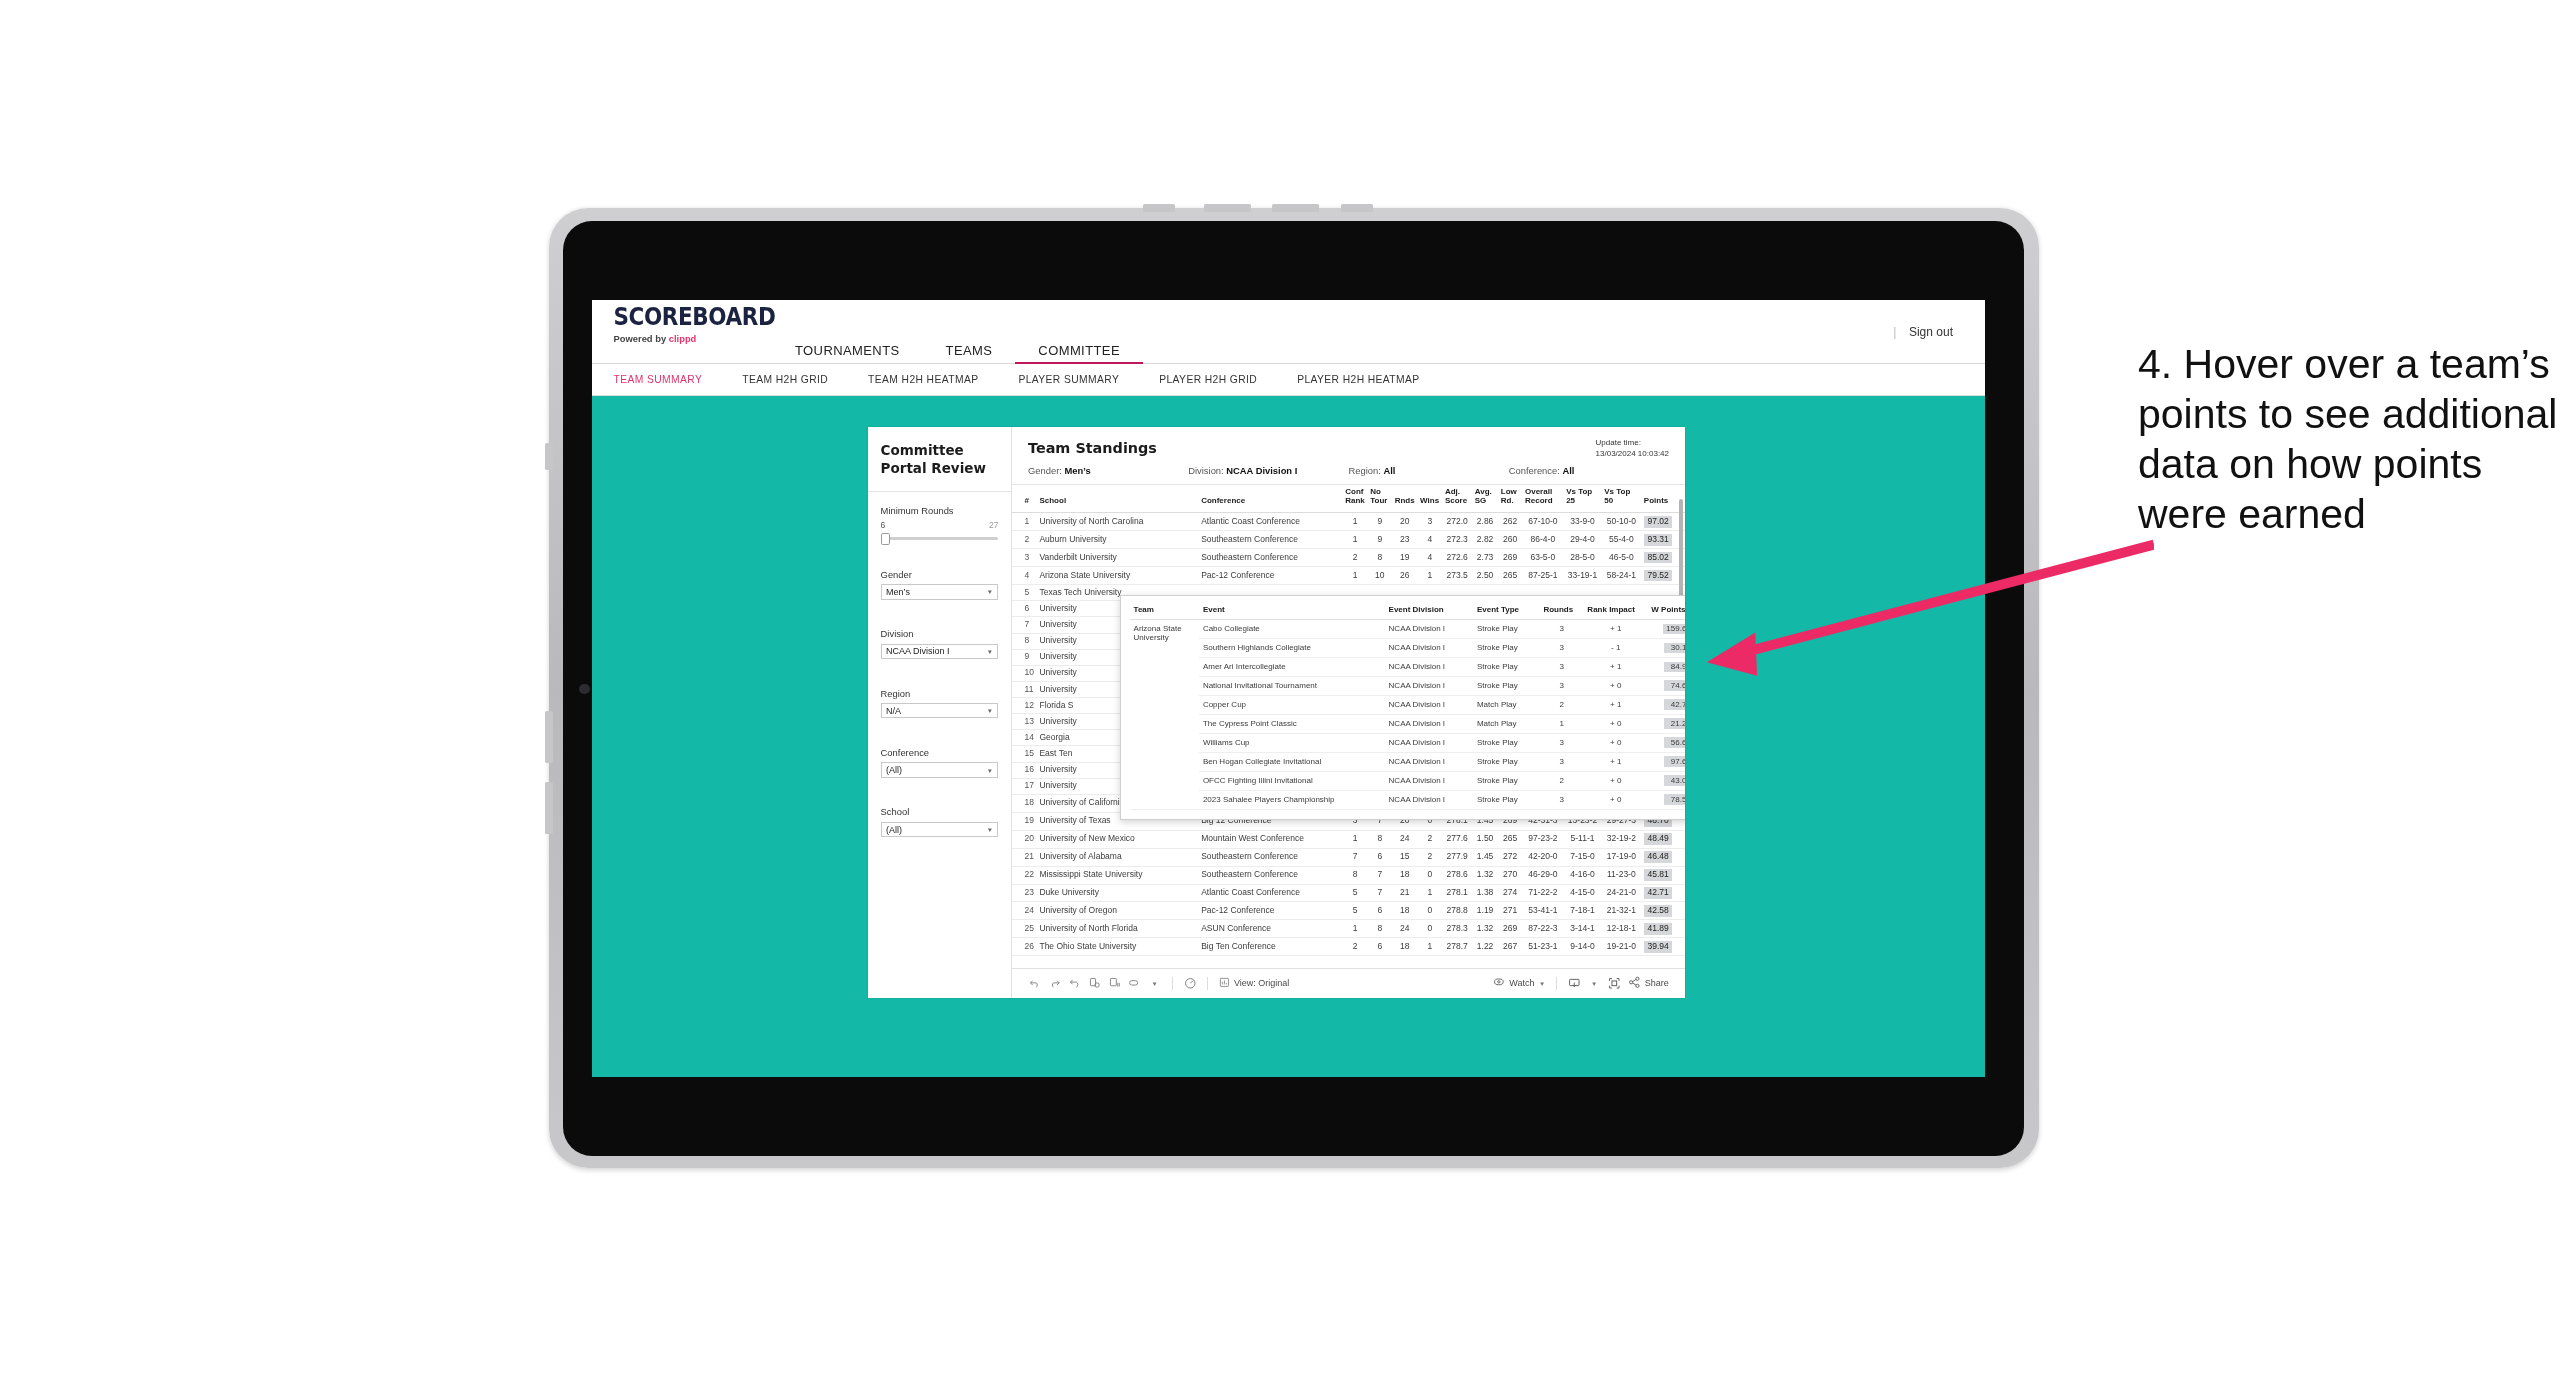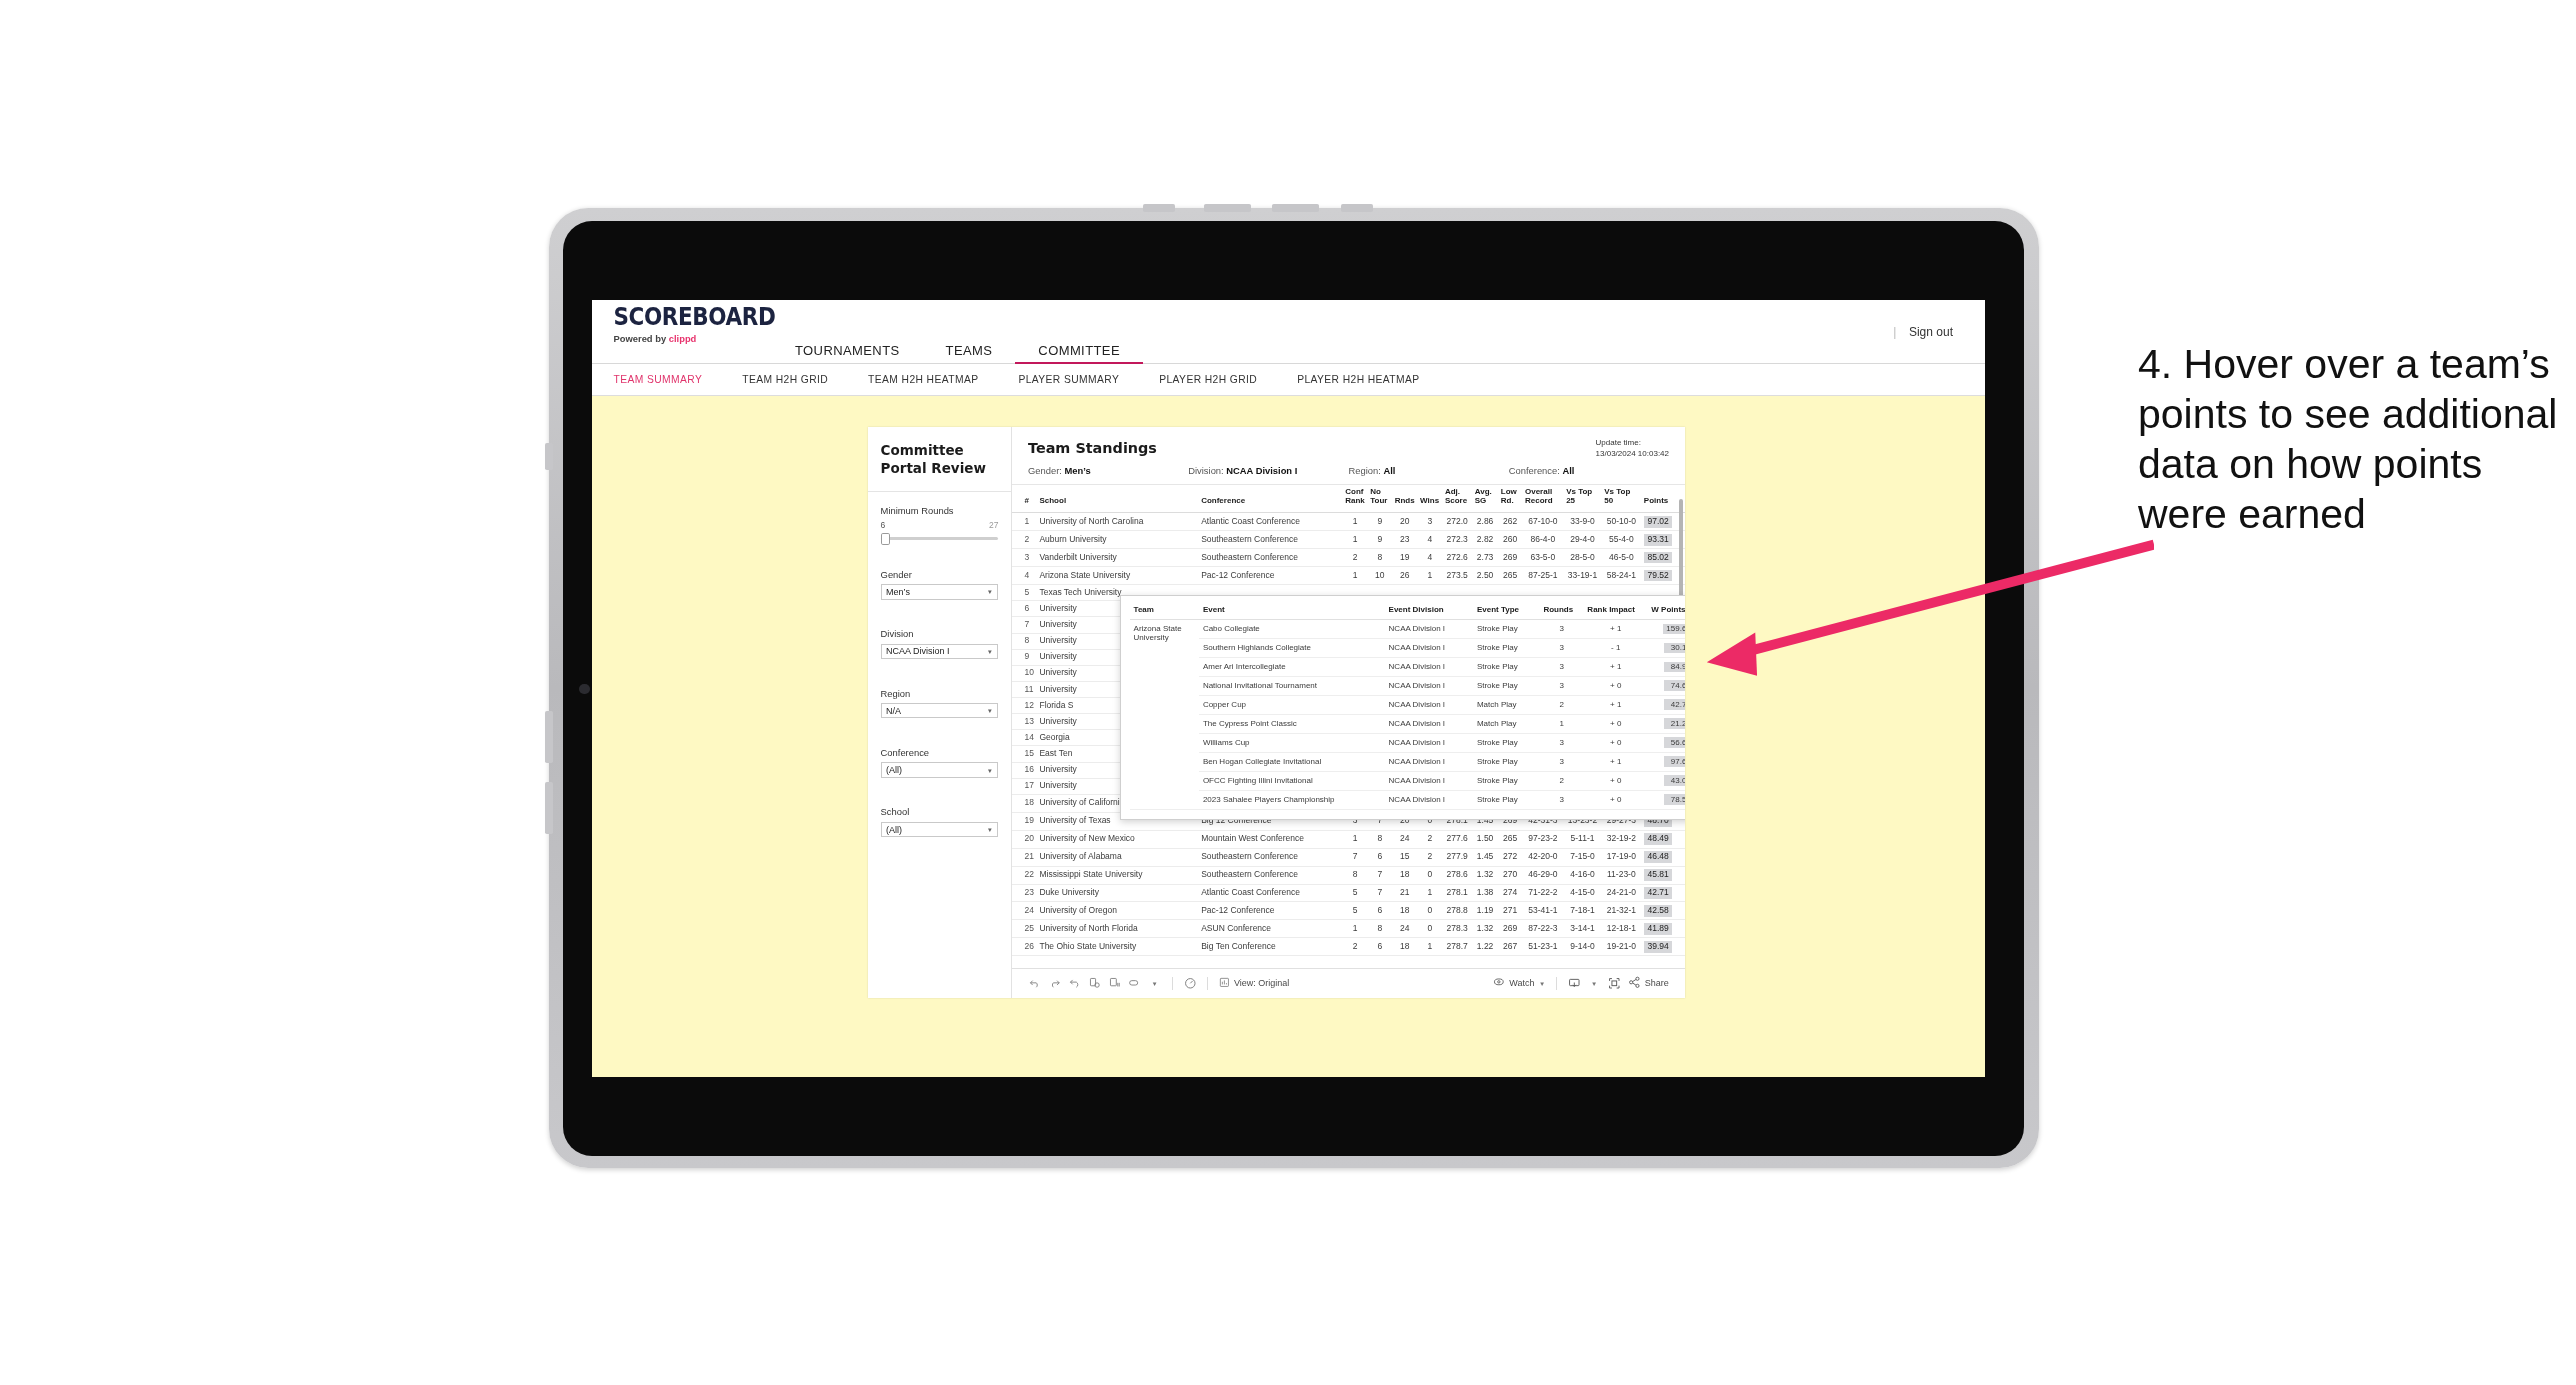--- a/index.html
+++ b/index.html
@@ -74,21 +74,21 @@
     padding-left: 21.5px; gap: 0; border-bottom: 0.9px solid #ddd;
   }
   .subnav-item {
     font-size: 10.3px; letter-spacing:0.4px; color:#333; padding: 0 20px;
     cursor:pointer;
   }
   .subnav-item:first-child { padding-left: 0; }
   .subnav-item.active { color:#e0336b; }
 
   
-  .canvas { position:relative; height: 695px; background:#fef9c3;text-decoration:underline; }
+  .canvas { position:relative; height: 695px; background:#14b8a6;text-decoration:underline; }
 
   .dash {
     position:absolute; left: 276px; top: 31px;
     width: 817px; height: 571px; background:#fff;
     box-shadow: 0 0 1.8px rgba(0,0,0,.14);
     display:flex; flex-direction:column;
   }
   .dash-body { display:flex; flex: 1 1 auto; min-height: 0; }
 
   

